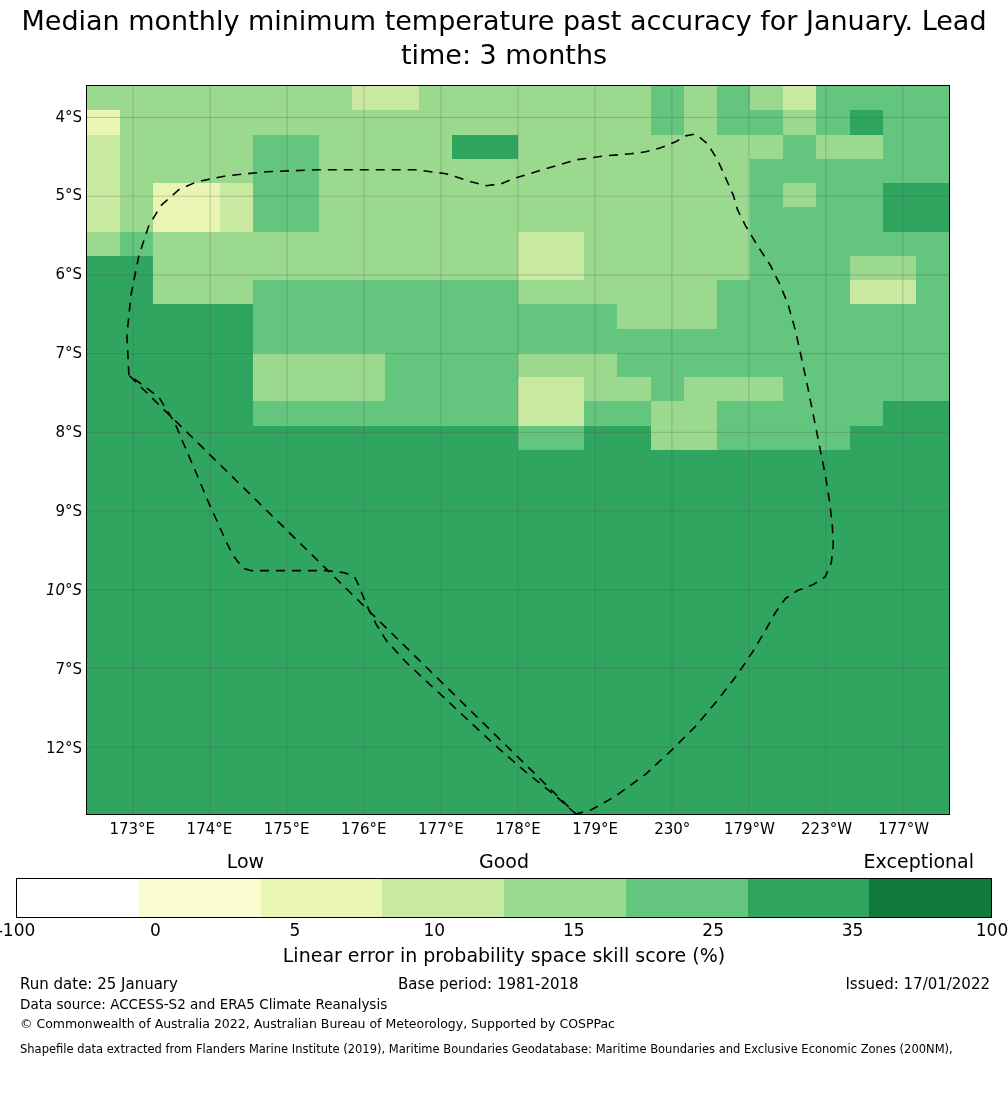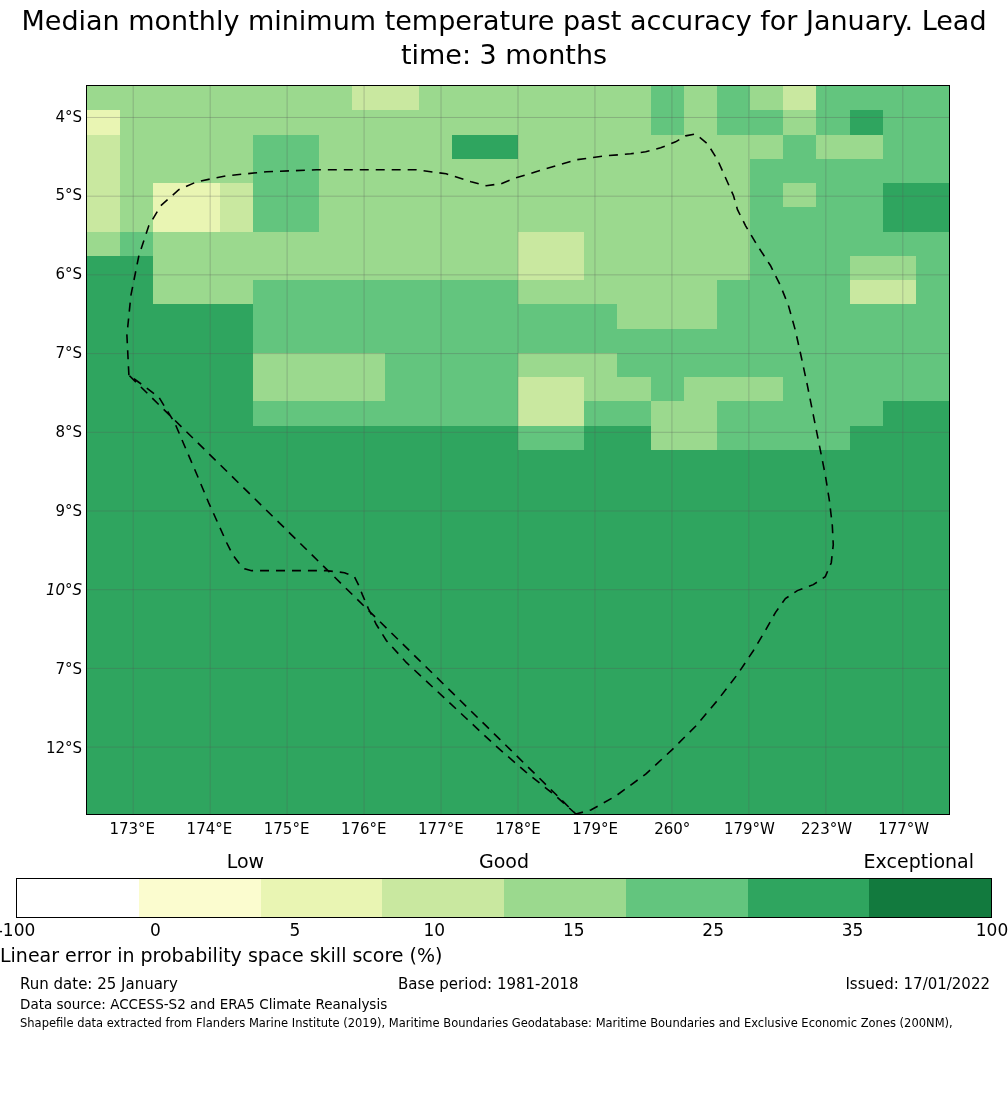--- a/index.html
+++ b/index.html
@@ -67,21 +67,21 @@
   #cbar{
     position:absolute;left:16px;top:28px;width:976px;height:40px;
     border:1px solid #000;box-sizing:border-box;display:flex;
   }
   #cbar div{height:100%;}
   .cb-tick{
     position:absolute;top:70px;font-size:17px;transform:translateX(-50%);
     white-space:nowrap;
   }
   #cblabel{
-    position:absolute;left:0;top:94px;width:1008px;
+    position:absolute;left:0;top:94px;width:1008px;text-align:center;
     font-size:19px;
   }
   
   #footer{position:absolute;left:0;top:975px;width:1008px;}
   .f-row{position:relative;height:21px;}
   .f-left{position:absolute;left:20px;font-size:15px;}
   .f-mid{position:absolute;left:398px;font-size:15px;}
   .f-right{position:absolute;right:18px;font-size:15px;}
   .f-small{position:absolute;left:20px;font-size:13.5px;}
   .f-tiny{position:absolute;left:20px;font-size:11.5px;}
@@ -914,21 +914,21 @@
     <div class="ytick" style="top: 662.919px;">12°S</div>
   </div>
 <div id="xaxis">
     <div class="xtick" style="left: 46.2857px;">173°E</div>
     <div class="xtick" style="left: 123.429px;">174°E</div>
     <div class="xtick" style="left: 200.571px;">175°E</div>
     <div class="xtick" style="left: 277.714px;">176°E</div>
     <div class="xtick" style="left: 354.857px;">177°E</div>
     <div class="xtick" style="left: 432px;">178°E</div>
     <div class="xtick" style="left: 509.143px;">179°E</div>
-    <div class="xtick" style="left: 586.286px;">260°</div>
+    <div class="xtick" style="left: 586.286px;">230°</div>
     <div class="xtick" style="left: 663.429px;">179°W</div>
     <div class="xtick" style="left: 740.571px;">223°W</div>
     <div class="xtick" style="left: 817.714px;">177°W</div>
   </div>
 
 <div id="cbwrap">
   <div id="cbcats">
       <div class="cb-cat" style="left: 245.36px;">Low</div>
       <div class="cb-cat" style="left: 504px;">Good</div>
       <div class="cb-cat" style="left: 918.8px;">Exceptional</div>
@@ -958,16 +958,19 @@
 
 <div id="footer">
   <div class="f-row">
     <span class="f-left">Run date: 25 January</span>
     <span class="f-mid">Base period: 1981-2018</span>
     <span class="f-right">Issued: 17/01/2022</span>
   </div>
   <div class="f-row" style="height:20px;">
     <span class="f-small">Data source: ACCESS-S2 and ERA5 Climate Reanalysis</span>
   </div>
+  <div class="f-row" style="height:26px;">
+    <span class="f-tiny" style="font-size:12.5px;">© Commonwealth of Australia 2022, Australian Bureau of Meteorology, Supported by COSPPac</span>
+  </div>
   <div class="f-row" style="height:16px;">
     <span class="f-tiny">Shapefile data extracted from Flanders Marine Institute (2019), Maritime Boundaries Geodatabase: Maritime Boundaries and Exclusive Economic Zones (200NM),</span>
   </div>
 </div>
 
 </body></html>

